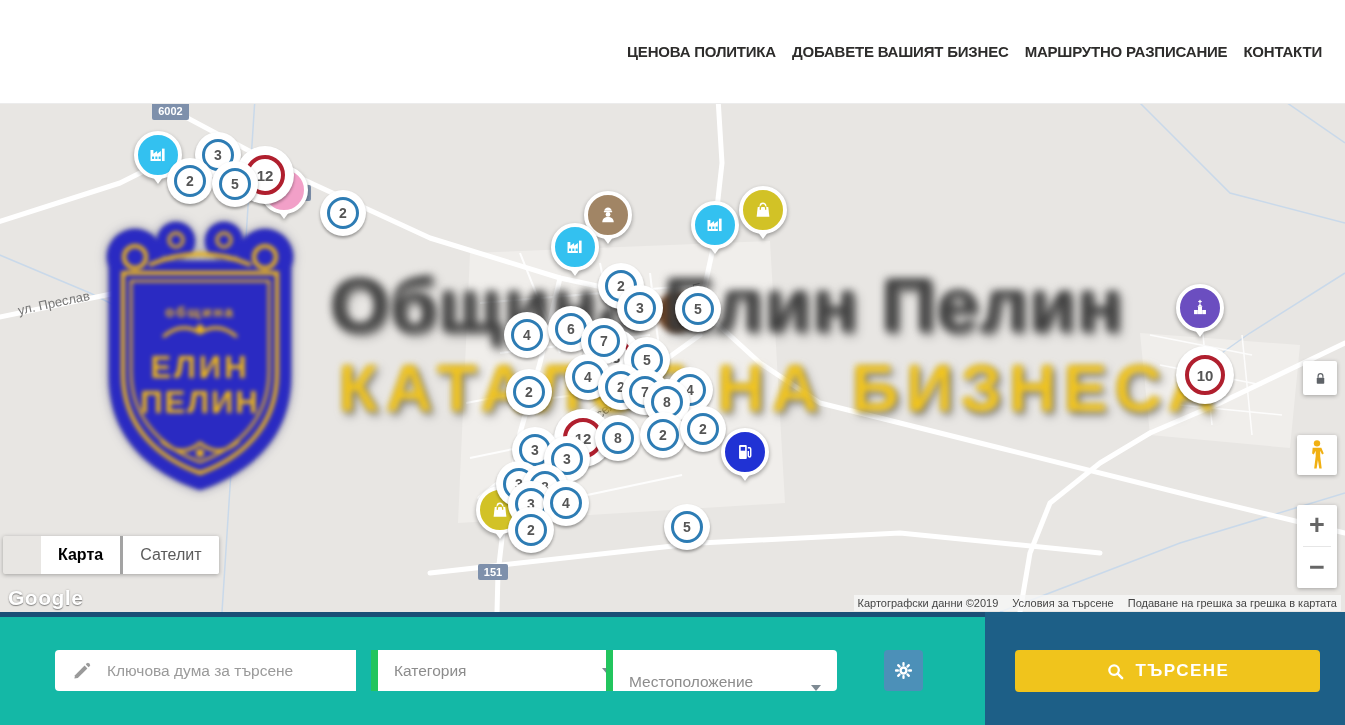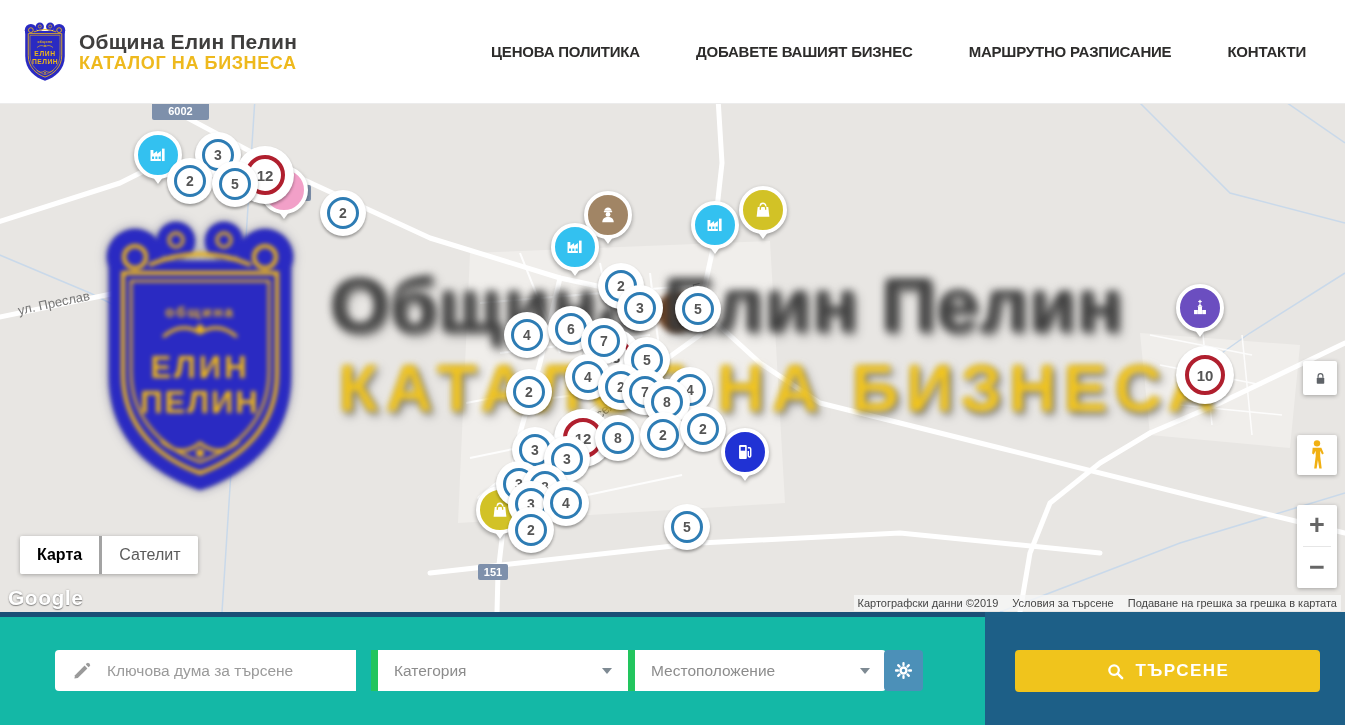--- a/index.html
+++ b/index.html
@@ -7,21 +7,21 @@
     width:1345px;height:725px;position:relative;overflow:hidden;
     font-family:"Liberation Sans",sans-serif;background:#fff;
   }
   
   .header{position:absolute;top:0;left:0;width:1345px;height:103px;background:#fff;
     border-bottom:1px solid #ececec;display:flex;align-items:center;z-index:100;}
   .logo{display:flex;align-items:center;margin-left:20px;cursor:pointer;}
   .logo-text{margin-left:9px;line-height:1.12;}
   .logo-title{font-size:21px;font-weight:700;color:#3f3e3d;letter-spacing:.2px;}
   .logo-subtitle{font-size:18px;font-weight:700;color:#eeb91d;letter-spacing:.6px;}
-  .nav{margin-left:auto;margin-right:39px;display:flex;gap:56px;}
+  .nav{margin-left:auto;margin-right:23px;display:flex;gap:16px;}
   .nav a{font-size:15px;font-weight:700;color:#2d2c2b;text-decoration:none;
     letter-spacing:-.2px;white-space:nowrap;cursor:pointer;}
   
   .map{position:absolute;top:103px;left:0;width:1345px;height:509px;background:#e8e6e3;overflow:hidden;}
   .map svg.roads{position:absolute;left:0;top:0;z-index:1;}
   
   .wm-crest{position:absolute;left:85px;top:112px;width:230px;height:285px;z-index:4;
     filter:blur(2px) drop-shadow(0 0 5px rgba(10,10,70,.5));}
   .wm-line1{position:absolute;left:330px;top:158px;font-size:76px;font-weight:700;color:#3d3d3d;
     white-space:nowrap;letter-spacing:1px;z-index:5;
@@ -41,22 +41,22 @@
     width:0;height:0;border:11px solid transparent;border-top:15px solid #fff;}
   .pin .bubble{position:relative;width:48px;height:48px;border-radius:50%;border:4px solid #fff;
     box-sizing:border-box;display:flex;align-items:center;justify-content:center;}
   .pin.behind{z-index:8;}
   .pin.blurred{z-index:3;filter:blur(3px);}
   
   .street-label{position:absolute;font-size:13px;color:#777;z-index:2;white-space:nowrap;}
   .road-shield{position:absolute;background:#7e90ab;color:#fff;font-size:11px;font-weight:700;
     border-radius:2px;display:flex;align-items:center;justify-content:center;z-index:2;}
   
-  .maptype{position:absolute;left:20px;top:433px;display:flex;z-index:40;
-    box-shadow:0 1px 4px rgba(0,0,0,.3);border-radius:2px;overflow:hidden;}
+  .maptype{position:absolute;left:3px;top:433px;display:flex;z-index:40;
+    box-shadow:0 1px 4px rgba(0,0,0,.3);border-radius:2px;overflow:hidden;padding-left:38px;}
   .maptype .btn{height:38px;background:#fff;display:flex;align-items:center;justify-content:center;
     font-size:16px;padding:0 17px;cursor:pointer;}
   .maptype .btn.active{font-weight:700;color:#000;}
   .maptype .btn.inactive{color:#5b5b5b;border-left:3px solid #a3a3a3;}
   .google-logo{position:absolute;left:8px;top:483px;font-size:21px;font-weight:700;color:#fff;
     letter-spacing:.5px;z-index:40;cursor:pointer;
     text-shadow:0 1px 1px rgba(80,80,80,.6),0 0 2px rgba(80,80,80,.4);}
   .attribution{position:absolute;right:4px;top:492px;z-index:40;font-size:11px;color:#454545;
     background:rgba(248,248,248,.75);padding:2px 4px;display:flex;gap:14px;}
   .attribution span{white-space:nowrap;}
@@ -75,21 +75,21 @@
   .bar-edge{height:5px;background:#1a4f76;}
   .search-right{position:absolute;left:985px;top:0;width:360px;height:113px;background:#1d5f87;}
   .field{position:absolute;top:38px;height:41px;background:#fff;display:flex;align-items:center;
     box-sizing:border-box;}
   .f-keyword{left:55px;width:301px;border-radius:4px 0 0 4px;padding-left:17px;gap:13px;}
   .f-keyword input{border:none;outline:none;flex:1;font-size:15.5px;color:#444;
     font-family:"Liberation Sans",sans-serif;background:transparent;min-width:0;}
   .f-keyword input::placeholder{color:#9a9a9a;}
   .f-select{padding:0 16px;justify-content:space-between;cursor:pointer;border-left:7px solid #22c55e;margin-left:15px;}
   .f-category{left:356px;width:257px;}
-  .f-location{left:613px;width:258px;border-radius:0 4px 4px 0;}
+  .f-location{left:591px;width:231px;border-radius:0 4px 4px 0;align-items:flex-end;}
   .f-select .sel-label{font-size:15.5px;color:#8c8c8c;}
   .caret{width:0;height:0;border-left:5px solid transparent;border-right:5px solid transparent;
     border-top:6px solid #7e8a93;}
   .gear-btn{position:absolute;left:884px;top:38px;width:39px;height:41px;background:#4c90b8;
     border-radius:4px;display:flex;align-items:center;justify-content:center;cursor:pointer;}
   .search-btn{position:absolute;left:1015px;top:38px;width:305px;height:42px;background:#f0c41c;
     border:none;border-radius:4px;color:#fff;font-weight:700;font-size:17px;letter-spacing:1.5px;
     font-family:"Liberation Sans",sans-serif;display:flex;align-items:center;justify-content:center;
     gap:11px;cursor:pointer;}
 </style>
@@ -116,29 +116,20 @@
       <circle cx="115" cy="113" r="3.5" fill="#edb61a"></circle>
       <text x="115" y="163" text-anchor="middle" font-size="31" font-weight="bold" fill="#edb61a" letter-spacing="3">ЕЛИН</text>
       <text x="115" y="198" text-anchor="middle" font-size="31" font-weight="bold" fill="#edb61a" letter-spacing="2">ПЕЛИН</text>
       <path d="M76 226 q20 18 39 2 q19 16 39-2" fill="none" stroke="#edb61a" stroke-width="3"></path>
       <circle cx="115" cy="238" r="4" fill="#edb61a"></circle>
     </g>
   </defs>
 </svg>
 
 <div class="header">
-  <div class="logo">
-    <svg viewBox="0 0 230 285" width="50" height="62">
-        <use href="#crest-g"></use>
-      </svg>
-    <div class="logo-text">
-      <div class="logo-title">Община Елин Пелин</div>
-      <div class="logo-subtitle">КАТАЛОГ НА БИЗНЕСА</div>
-    </div>
-  </div>
   <nav class="nav">
     <a>ЦЕНОВА ПОЛИТИКА</a>
     <a>ДОБАВЕТЕ ВАШИЯТ БИЗНЕС</a>
     <a>МАРШРУТНО РАЗПИСАНИЕ</a>
     <a>КОНТАКТИ</a>
   </nav>
 </div>
 
 <div class="map" id="map">
   <svg class="roads" width="1345" height="509">
@@ -219,21 +210,21 @@
     </svg>
   </div>
   <div class="zoomctl">
     <div class="zbtn">+</div>
     <div class="zdiv"></div>
     <div class="zbtn">−</div>
   </div>
 <div class="street-label" style="left: 18px; top: 200px; transform: rotate(-12deg); transform-origin: left center;">ул. Преслав</div>
     <div class="street-label" style="left: 548px; top: 345px; transform: rotate(-39deg); transform-origin: left center;">бул. „Новосел</div>
     <div class="street-label" style="left: 697px; top: 172px; transform: rotate(78deg); transform-origin: left center;">ции</div>
-    <div class="road-shield" style="left: 152px; top: -1px; width: 57px; height: 18px;">6002</div>
+    <div class="road-shield" style="left: 152px; top: -1px; width: 37px; height: 18px;">6002</div>
     <div class="road-shield" style="left: 297px; top: 82px; width: 14px; height: 16px;"></div>
     <div class="road-shield" style="left: 478px; top: 461px; width: 30px; height: 16px;">151</div>
     <div class="pin blurred" style="left: 652px; top: 185px;">
       <div class="tail"></div>
       <div class="bubble" style="background: rgb(110, 68, 38); color: rgb(110, 68, 38);"></div>
     </div>
     <div class="pin behind" style="left: 260px; top: 63px;">
       <div class="tail"></div>
       <div class="bubble" style="background: rgb(242, 160, 200); color: rgb(242, 160, 200);"></div>
     </div>

